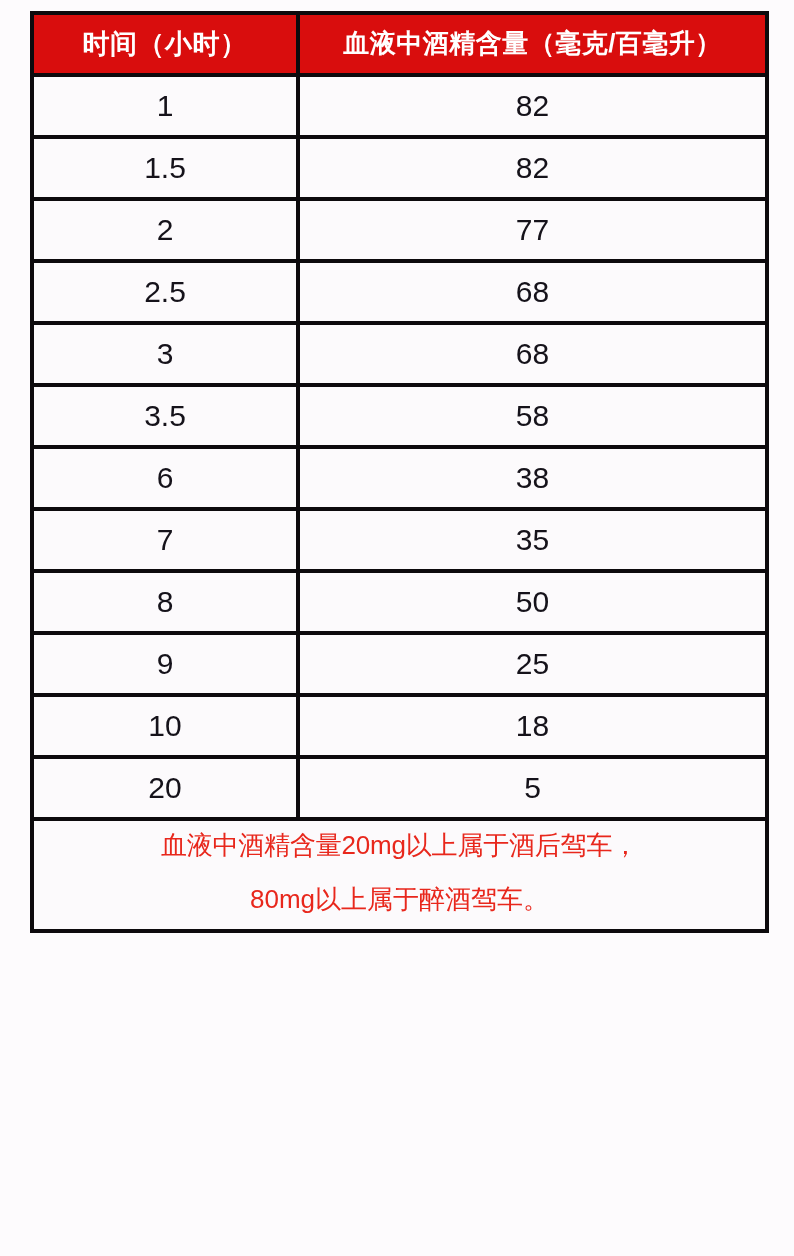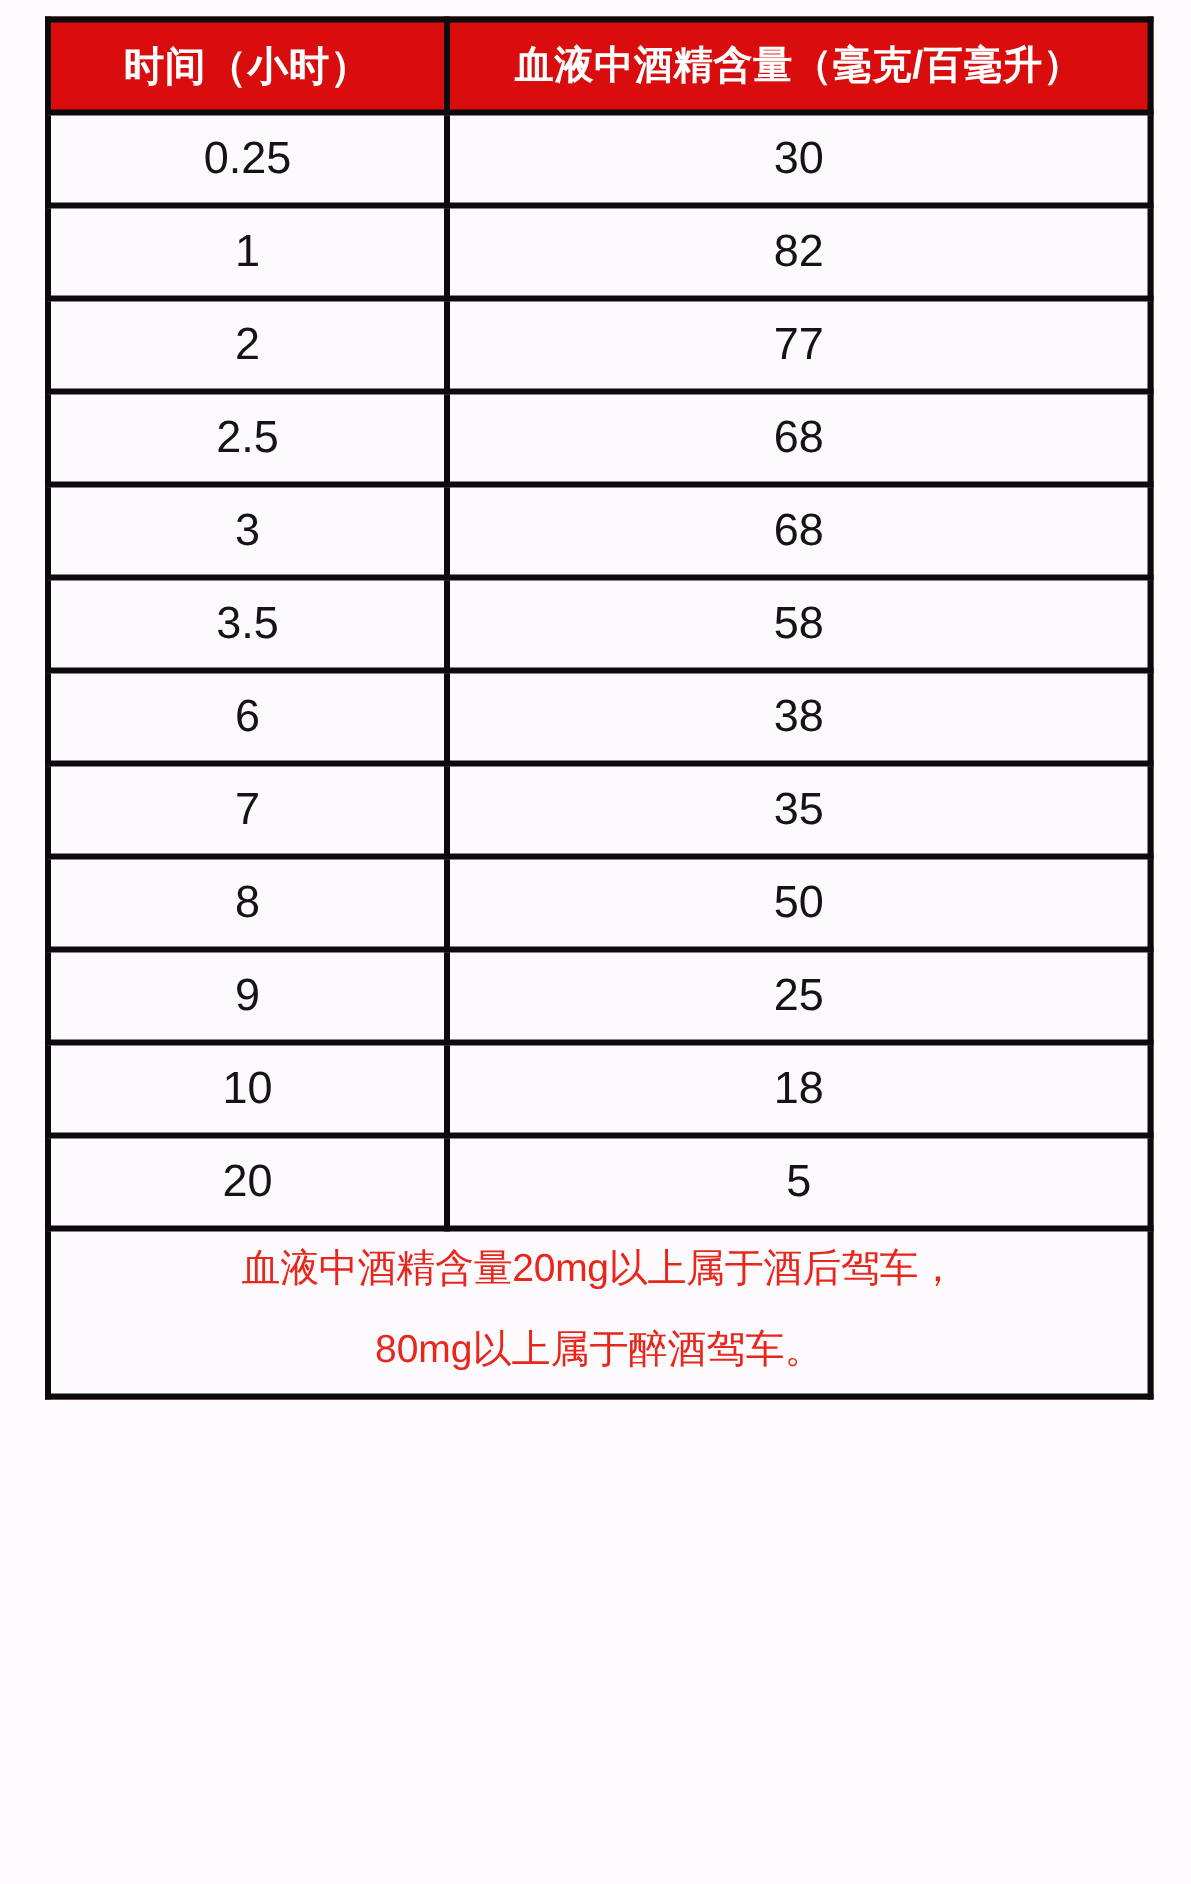--- a/index.html
+++ b/index.html
@@ -22,21 +22,21 @@
     box-sizing: border-box;
   }
 
   .alcohol-table {
     position: absolute;
     left: 30px;
     top: 11px;
     width: 735px;
     border-collapse: collapse;
     table-layout: fixed;
-    background: #b91c1c;
+    background: #000000;
   }
 
   .alcohol-table col.c-time  { width: 266px; }
   .alcohol-table col.c-value { width: 469px; }
 
   .alcohol-table th,
   .alcohol-table td {
     border: 4px solid #0d0a0d;
     text-align: center;
     vertical-align: middle;
@@ -111,25 +111,25 @@
           <span class="hdr-inner">时间（小时）</span>
         </th>
         <th class="th-value">
           <span class="hdr-inner">血液中酒精含量（毫克/百毫升）</span>
         </th>
       </tr>
     </thead>
 
     <tbody>
       <tr>
-        <td>0.25</td>
-        <td>30</td>
+        <td>1</td>
+        <td>82</td>
       </tr>
       <tr>
-        <td>1</td>
+        <td>1.5</td>
         <td>82</td>
       </tr>
       <tr>
         <td>2</td>
         <td>77</td>
       </tr>
       <tr>
         <td>2.5</td>
         <td>68</td>
       </tr>

